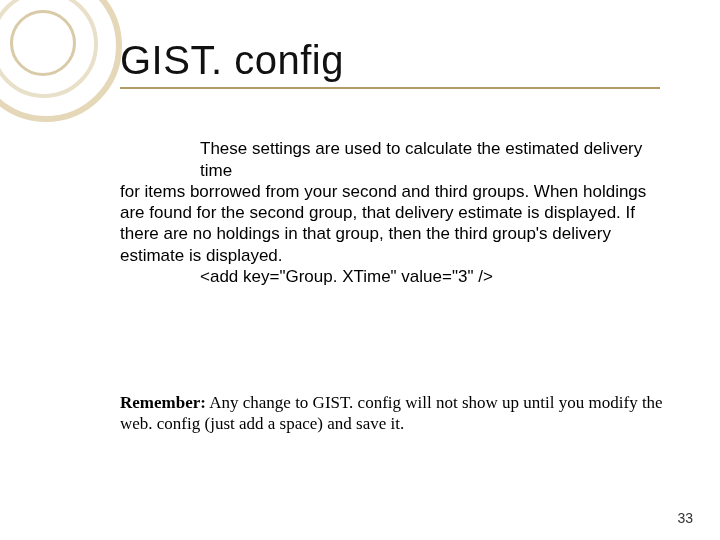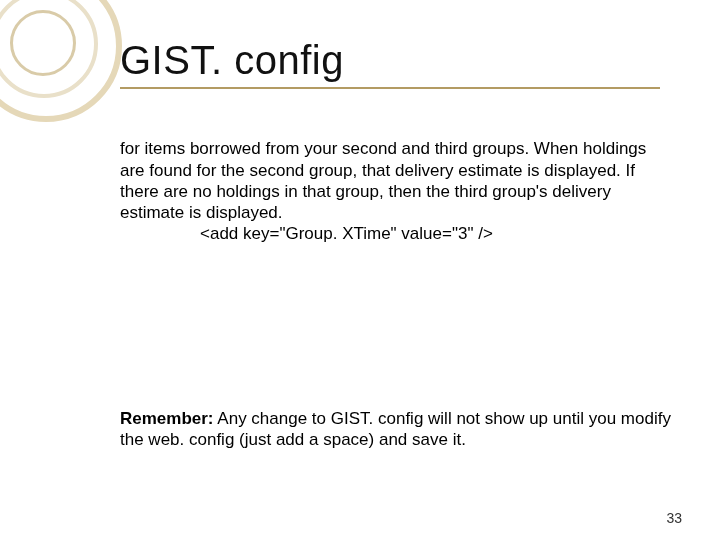--- a/index.html
+++ b/index.html
@@ -68,28 +68,29 @@
   .indent {
     margin-left: 80px;
     display: block;
   }
   .para {
     margin-bottom: 6px;
   }
   .remember {
     position: absolute;
     left: 120px;
-    bottom: 90px;
+    bottom: 106px;
     max-width: 560px;
     font-size: 17px;
     line-height: 1.25;
+    font-family: Liberation Serif, serif;
   }
   .page-number {
     position: absolute;
-    right: 22px;
+    right: 11px;
     bottom: 14px;
     font-size: 14px;
     color: #333333;
   }
 </style>
 </head>
 <body>
 
 <div class="corner-decor">
   <div class="ring r1"></div>
@@ -97,20 +98,21 @@
   <div class="ring r3"></div>
 </div>
 
 <div class="slide">
 
   <div class="title">GIST. config</div>
   <div class="title-underline"></div>
 
   <div class="body">
     <br>
+    <span class="indent">These settings are used to calculate the estimated delivery time</span>
     <span class="para">for items borrowed from your second and third groups. When holdings are found for the second group, that delivery estimate is displayed. If there are no holdings in that group, then the third group's delivery estimate is displayed.</span><br>
     <span class="indent">&lt;add key="Group. XTime" value="3" /&gt;</span>
   </div>
 
   <div class="remember">
     <span class="body-bold">Remember:</span><span> Any change to GIST. config will not show up until you modify the web. config (just add a space) and save it.</span>
   </div>
 
   <div class="page-number">33</div>
 

